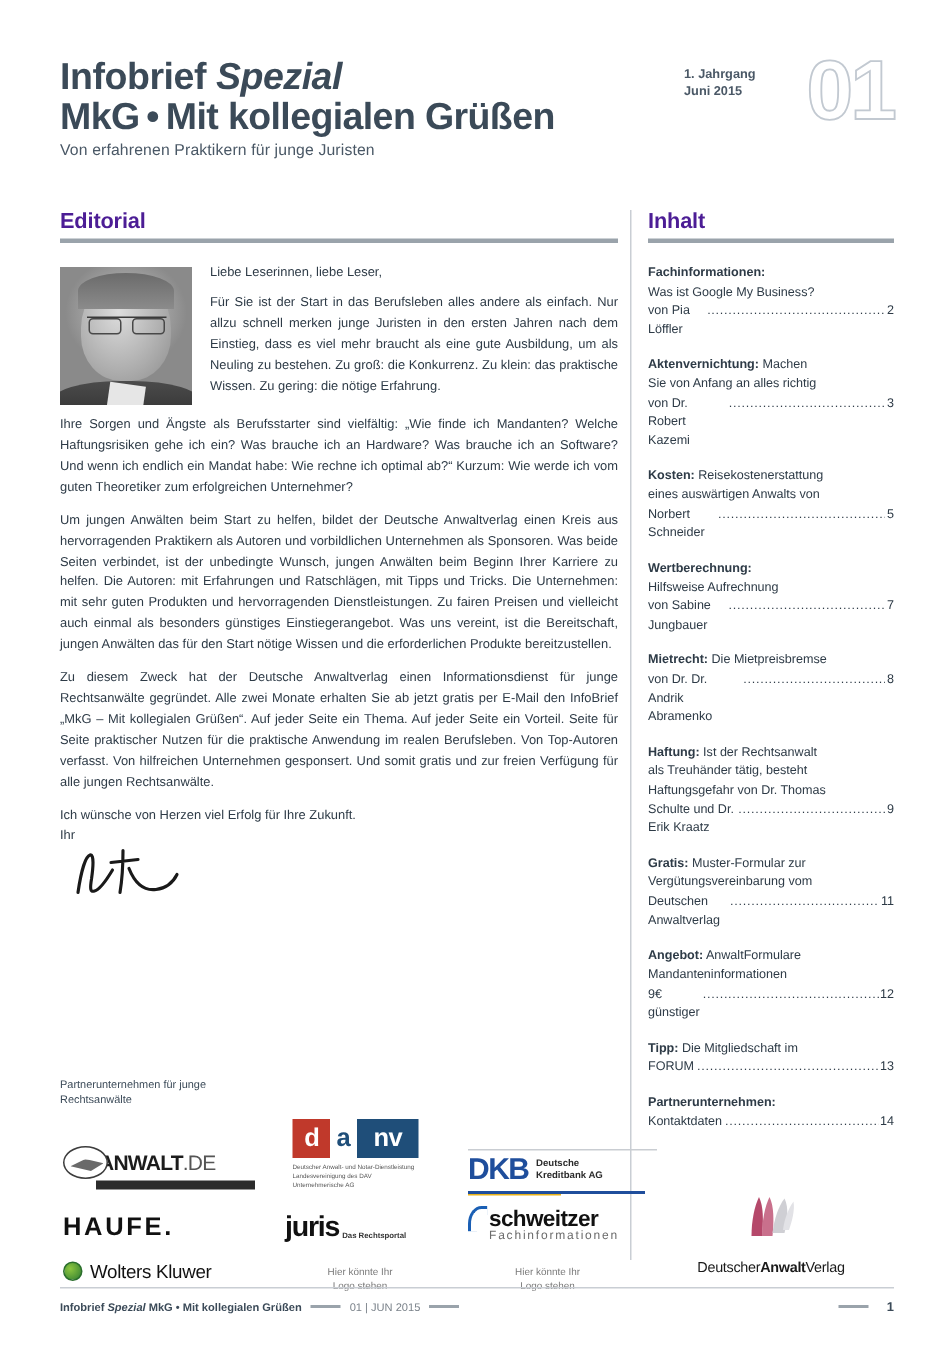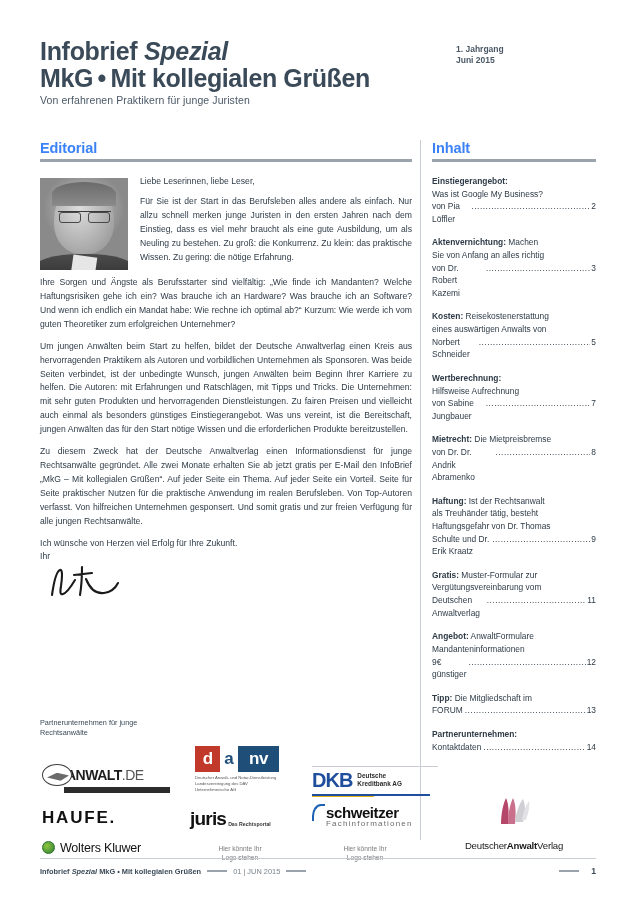--- a/index.html
+++ b/index.html
@@ -61,21 +61,21 @@
   
   .columns { position: absolute; left: 0; top: 140px; width: 632px; }
   .col-left { position: absolute; left: 40px; top: 0; width: 372px; }
   .col-right { position: absolute; left: 432px; top: 0; width: 164px; }
   .vdivider {
     position: absolute; left: 420px; top: 140px;
     width: 1px; height: 700px; background: #c9ced4;
   }
 
   .sect-head {
-    font-size: 14.5px; font-weight: 700; color: #3b82f6;
+    font-size: 14.5px; font-weight: 700; color: #4c1d95;
     letter-spacing: -0.1px;
   }
   .sect-rule {
     height: 3px; background: #9aa3ab;
     margin-top: 3px; margin-bottom: 13px;
   }
   .col-right .sect-rule { background: #9aa3ab; }
 
   
   .portrait {
@@ -274,20 +274,21 @@
     <div class="mast-left">
       <div class="mast-line1"><span>Infobrief </span><span class="ital">Spezial</span></div>
       <div class="mast-line2">MkG • Mit kollegialen Grüßen</div>
       <div class="mast-sub">Von erfahrenen Praktikern für junge Juristen</div>
     </div>
     <div class="mast-right">
       <div class="issue-meta">
         <div>1. Jahrgang</div>
         <div>Juni 2015</div>
       </div>
+      <div class="issue-num">01</div>
     </div>
   </div>
 
   <div class="vdivider"></div>
 
   <div class="columns">
 
     <div class="col-left">
       <div class="sect-head">Editorial</div>
       <div class="sect-rule"></div>
@@ -315,21 +316,21 @@
                  M38,6 C38,18 37,28 36,34 M30,14 L48,12
                  M42,18 C46,28 52,33 60,32 C68,31 72,26 74,22" fill="none" stroke="#1a1a1a" stroke-width="2.1" stroke-linecap="round" stroke-linejoin="round"></path>
       </svg>
     </div>
 
     <div class="col-right">
       <div class="sect-head">Inhalt</div>
       <div class="sect-rule"></div>
       <div id="toc-list">
           <div class="toc-item">
-            <div class="toc-line"><span><b>Einstiegerangebot:</b></span></div>
+            <div class="toc-line"><span><b>Fachinformationen:</b></span></div>
             <div class="toc-line"><span>Was ist Google My Business?</span></div>
             <div class="toc-last">
               <span>von Pia Löffler</span>
               <span class="toc-dots">............................................................</span>
               <span class="toc-page">2</span>
             </div>
           </div>
           <div class="toc-item">
             <div class="toc-line"><span><b>Aktenvernichtung:</b> Machen</span></div>
             <div class="toc-line"><span>Sie von Anfang an alles richtig</span></div>

